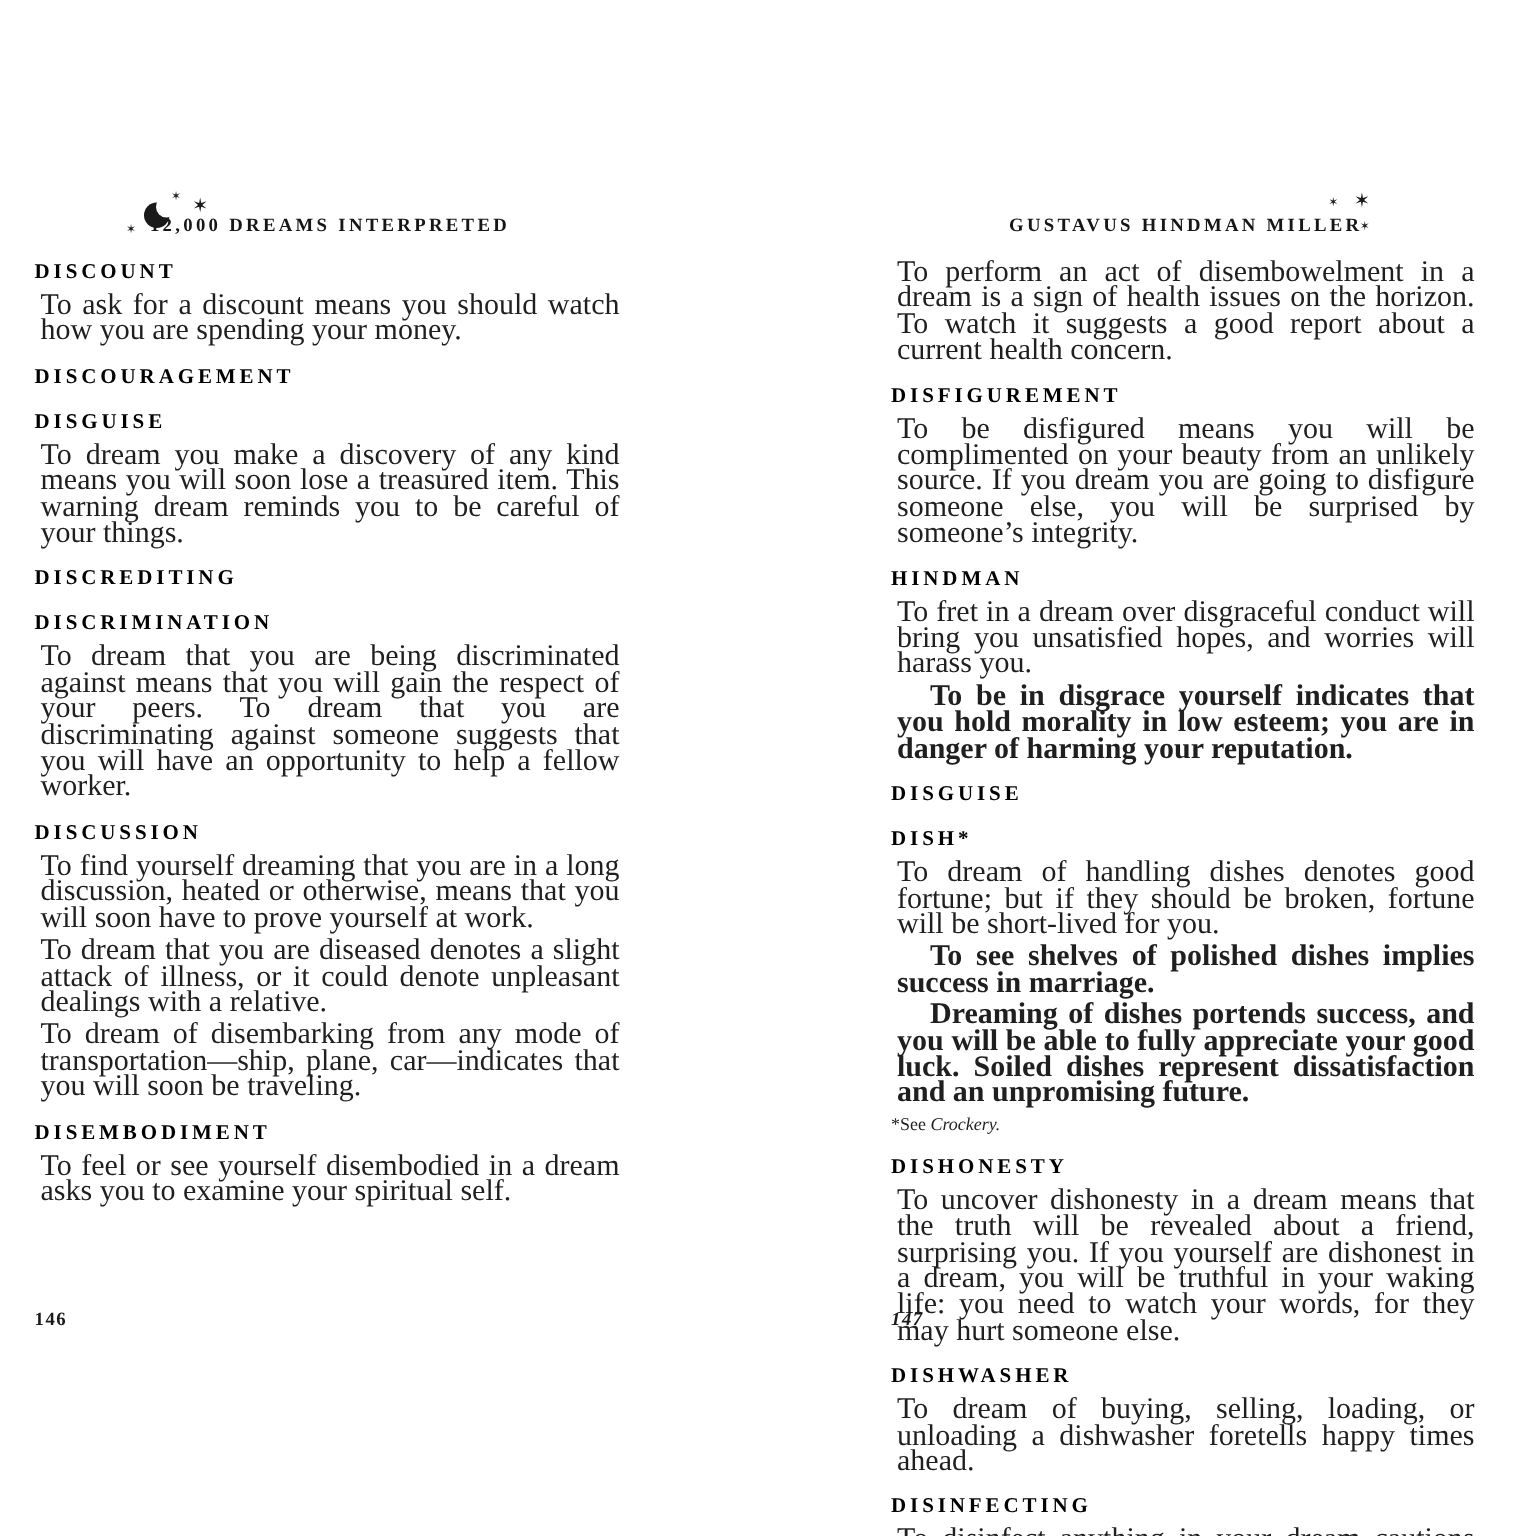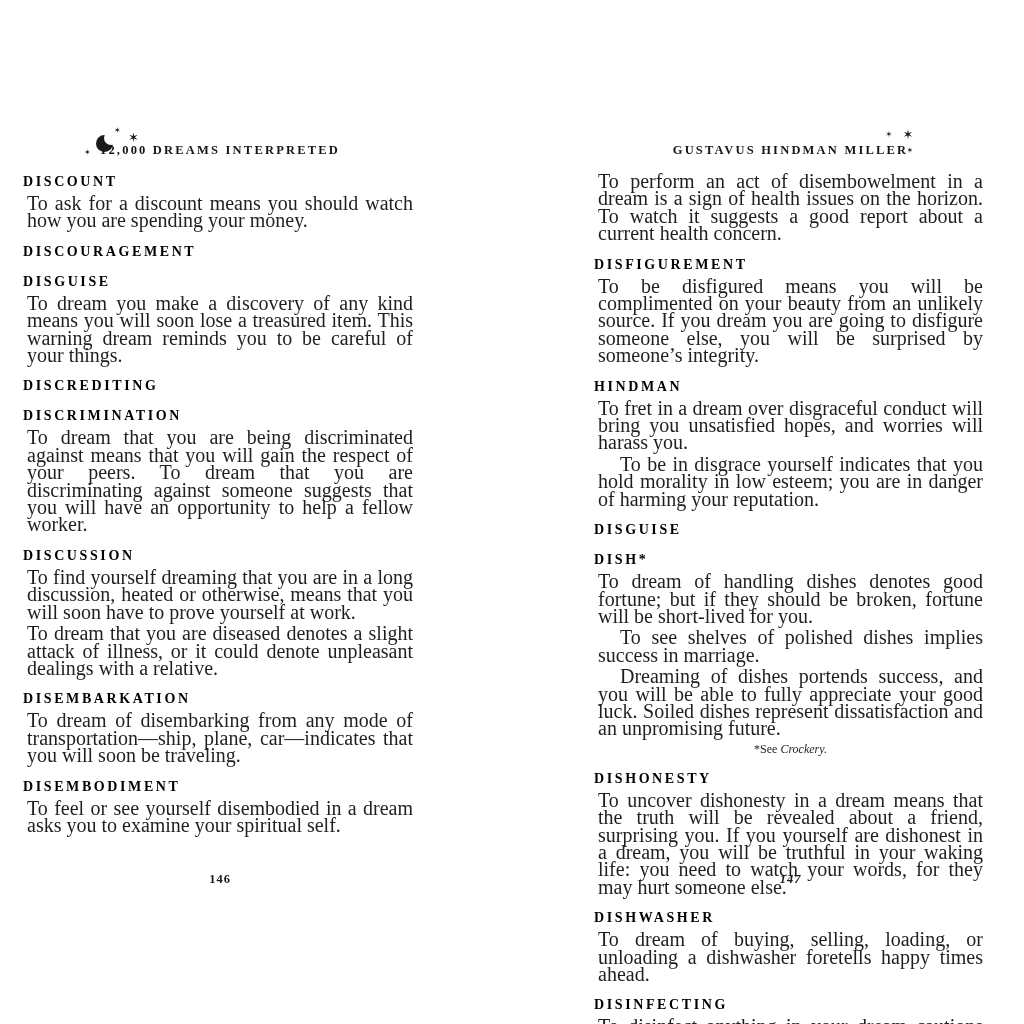--- a/index.html
+++ b/index.html
@@ -68,38 +68,37 @@
   }
   .entry:first-of-type .term { margin-top: 0; }
 
   .body-para {
     margin: 4px;
     font-size: 20px;
     line-height: 17.4px;
     text-align: justify;
     color: #1f1f1f;
   }
-  .body-para + .body-para { text-indent: 22px; }
+  .body-para + .body-para { text-indent: 22px; font-weight: bold; }
 
   .footnote {
     margin: 2px 0 0 0;
     font-size: 12px;
     line-height: 15px;
     color: #1f1f1f;
-    text-align: center;
+    text-align: left;
   }
 
   .page-number {
     position: absolute;
     top: 872px;
     font-size: 12.5px;
     font-weight: bold;
     letter-spacing: 1px;
     color: #1a1a1a;
-    text-align: center;
   }
   .page-number.pn-left  { left: 23px;  width: 394px; }
   .page-number.pn-right { left: 594px; width: 393px; font-style: italic; }
 </style>
 </head>
 <body>
 
 <div class="page page-left">
   <div class="running-head">
     <span class="ornament" style="left:50%;">
@@ -130,21 +129,20 @@
         <p class="body-para">To dream that you are being discriminated against means that you will gain the respect of your peers. To dream that you are discriminating against someone suggests that you will have an opportunity to help a fellow worker.</p>
       </section>
       <section class="entry">
         <h3 class="term">DISCUSSION</h3>
         <p class="body-para">To find yourself dreaming that you are in a long discussion, heated or otherwise, means that you will soon have to prove yourself at work.</p>
       </section>
       <section class="entry">
         <p class="body-para">To dream that you are diseased denotes a slight attack of illness, or it could denote unpleasant dealings with a relative.</p>
       </section>
       <section class="entry">
-        <h3 class="term">DISEMBARKATION</h3>
         <p class="body-para">To dream of disembarking from any mode of transportation—ship, plane, car—indicates that you will soon be traveling.</p>
       </section>
       <section class="entry">
         <h3 class="term">DISEMBODIMENT</h3>
         <p class="body-para">To feel or see yourself disembodied in a dream asks you to examine your spiritual self.</p>
       </section>
     </div>
 </div>
 
 <div class="page page-right">

